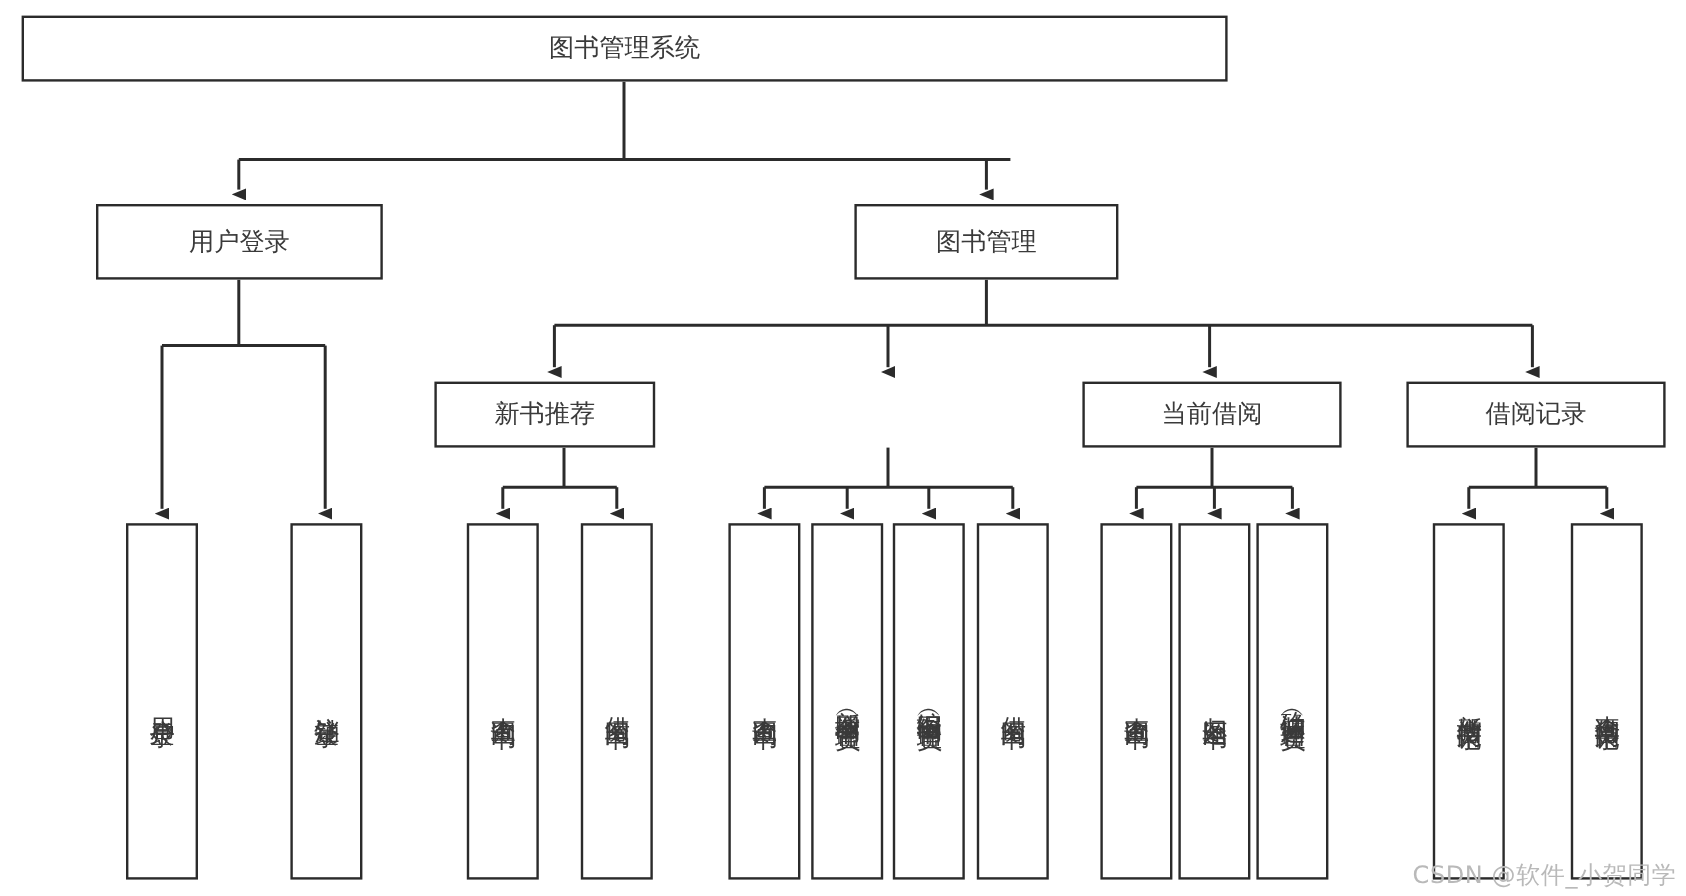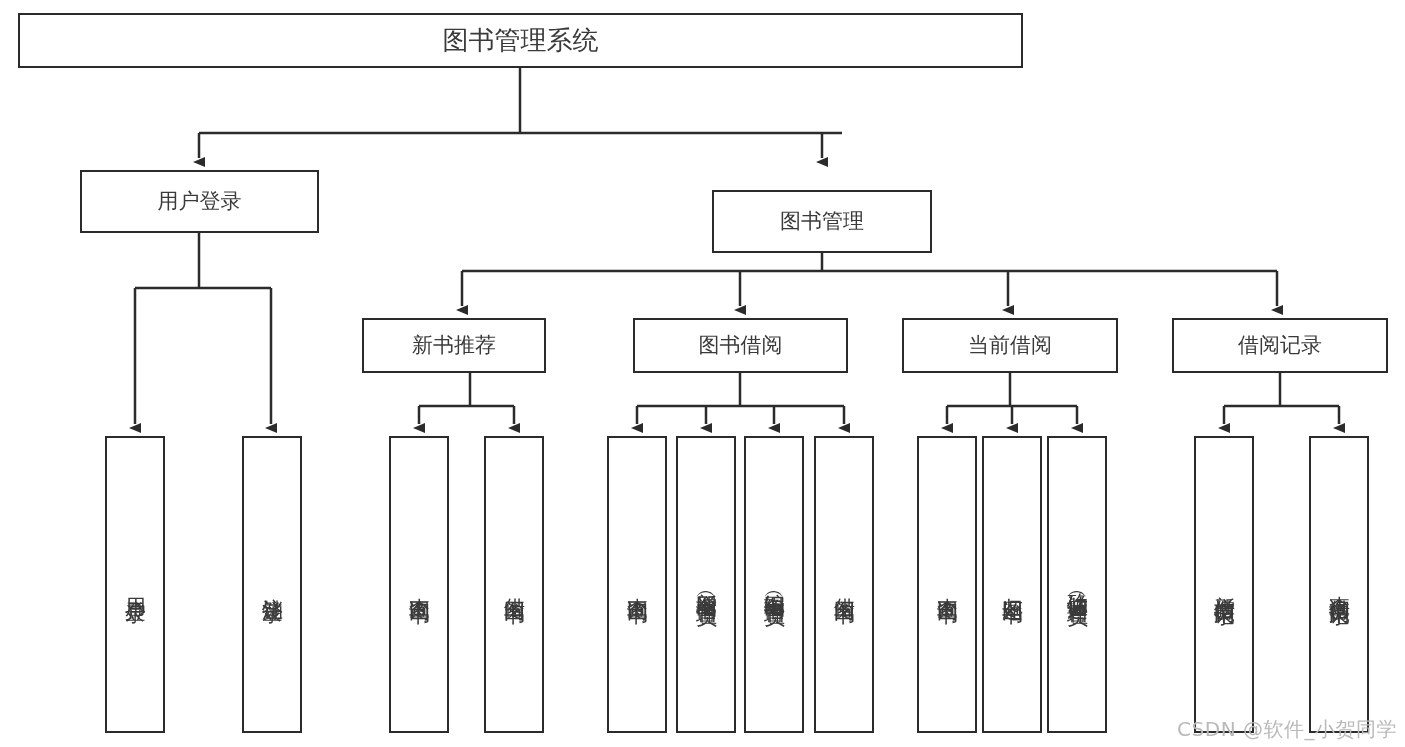--- a/index.html
+++ b/index.html
@@ -32,21 +32,21 @@
     border: 2px solid #2b2b2b;
     background: #ffffff;
     display: flex;
     align-items: center;
     justify-content: center;
     color: #3a3a3a;
     line-height: 1.18;
     text-align: center;
   }
   .node.root {
-    font-size: 26px;
+    font-size: 21px;
   }
   .node.lvl1 {
     font-size: 21px;
   }
   .node.lvl2 {
     font-size: 21px;
   }
   .node.leaf {
     font-size: 21px;
     writing-mode: vertical-rl;
@@ -124,29 +124,26 @@
     </g>
   </svg>
 
   <div class="node root" style="left:18px; top:13px; width:1005px; height:55px;">
     <span>图书管理系统</span>
   </div>
 
   <div class="node lvl1" style="left:80px; top:170px; width:239px; height:63px;">
     <span>用户登录</span>
   </div>
-  <div class="node lvl1" style="left:712px; top:170px; width:220px; height:63px;margin-top:20px;">
+  <div class="node lvl1" style="left:712px; top:170px; width:220px; height:63px;">
     <span>图书管理</span>
   </div>
 
   <div class="node lvl2" style="left:362px; top:318px; width:184px; height:55px;">
     <span>新书推荐</span>
-  </div>
-  <div class="node lvl2" style="left:633px; top:318px; width:215px; height:55px;">
-    <span>图书借阅</span>
   </div>
   <div class="node lvl2" style="left:902px; top:318px; width:216px; height:55px;">
     <span>当前借阅</span>
   </div>
   <div class="node lvl2" style="left:1172px; top:318px; width:216px; height:55px;">
     <span>借阅记录</span>
   </div>
 
   <div class="node leaf" style="left:105px; top:436px; width:60px; height:297px;">
     <span class="leaf-text">用户登录</span>

